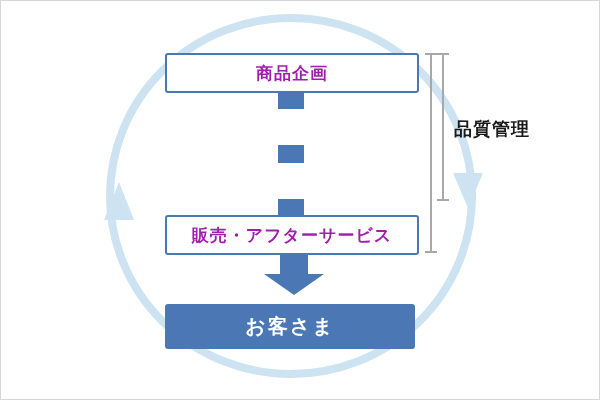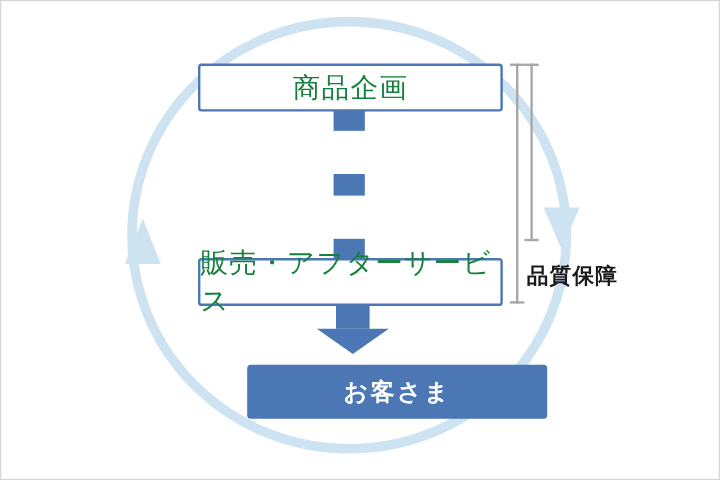--- a/index.html
+++ b/index.html
@@ -7,34 +7,34 @@
     position:relative;width:598px;height:398px;background:#ffffff;
     border:1px solid #d6d6d6;overflow:hidden;
     font-family:"DejaVu Sans",sans-serif;
   }
   .cycle-svg{position:absolute;left:0;top:0;width:600px;height:400px;z-index:0;}
   .flow-box{
     position:absolute;left:164px;width:254px;height:40px;box-sizing:border-box;
     background:#ffffff;border:2px solid #4b77b4;border-radius:3px;
     display:flex;align-items:center;justify-content:center;z-index:3;
   }
-  .flow-box span{font-size:23px;font-weight:normal;color:#15803d;letter-spacing:1px;}
+  .flow-box span{font-size:17px;font-weight:bold;color:#a21caf;letter-spacing:1px;}
   .box-1{top:52px;} .box-2{top:106px;} .box-3{top:160px;} .box-4{top:214px;}
   .connector{position:absolute;left:277px;width:26px;height:18px;background:#4b77b4;z-index:2;}
   .conn-1{top:90px;} .conn-2{top:144px;} .conn-3{top:198px;}
   .big-arrow{position:absolute;left:263px;top:252px;width:60px;height:42px;z-index:2;}
   .big-arrow .shaft{position:absolute;left:16px;top:0;width:28px;height:21px;background:#4b77b4;}
   .big-arrow .head{
     position:absolute;left:0;top:21px;width:0;height:0;
     border-left:30px solid transparent;border-right:30px solid transparent;
     border-top:21px solid #4b77b4;
   }
   .customer-box{
     position:absolute;left:164px;top:303px;width:250px;height:45px;
-    background:#4b77b4;border-radius:3px;display:flex;align-items:center;justify-content:center;z-index:3;margin-left:41px;
+    background:#4b77b4;border-radius:3px;display:flex;align-items:center;justify-content:center;z-index:3;
   }
   .customer-box span{font-size:20px;font-weight:bold;color:#ffffff;letter-spacing:2px;}
   .bracket{position:absolute;width:12px;z-index:4;}
   .bracket .cap{position:absolute;left:0;width:12px;height:2px;background:#a8a8a8;}
   .bracket .cap-top{top:0;} .bracket .cap-bottom{bottom:0;}
   .bracket .stem{position:absolute;left:5px;top:0;bottom:0;width:2px;background:#a8a8a8;}
   .bracket-qa{left:424px;top:52px;height:200px;}
   .bracket-qc{left:436px;top:52px;height:148px;}
   .anno-label{position:absolute;font-size:18px;font-weight:bold;color:#1a1a1a;z-index:5;letter-spacing:1px;white-space:nowrap;}
   .anno-qc{left:453px;top:116px;}
@@ -75,15 +75,15 @@
     <div class="cap cap-top"></div>
     <div class="stem"></div>
     <div class="cap cap-bottom"></div>
   </div>
   <div class="bracket bracket-qc">
     <div class="cap cap-top"></div>
     <div class="stem"></div>
     <div class="cap cap-bottom"></div>
   </div>
 
-  <div class="anno-label anno-qa">品質保障</div>
+  <div class="anno-label anno-qc">品質管理</div>
 
 </div>
 
 </body></html>

